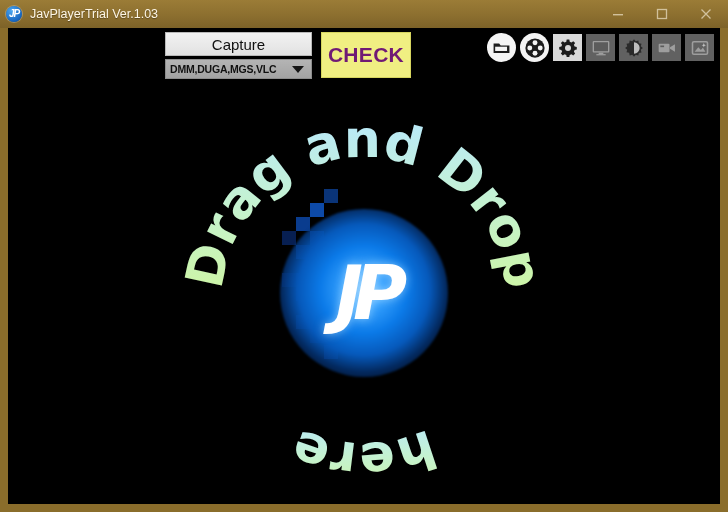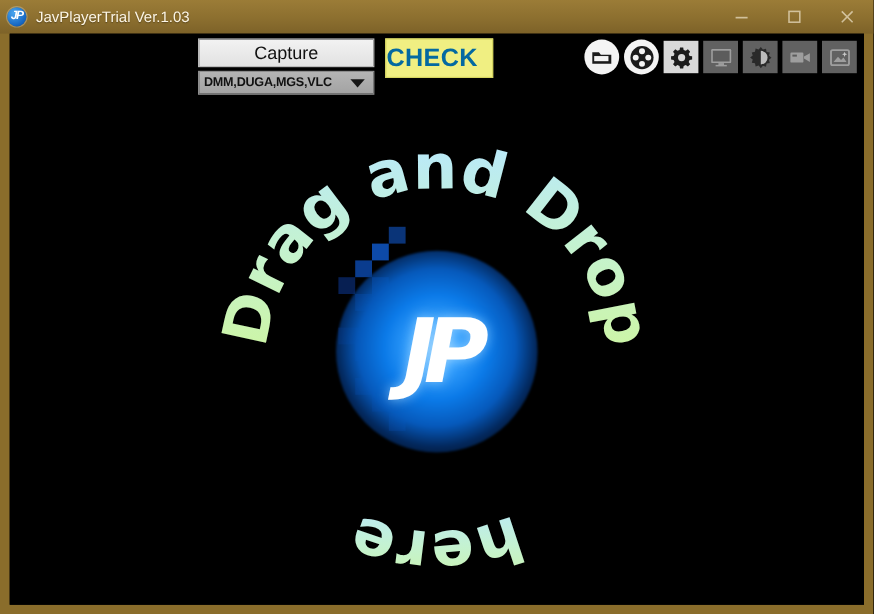--- a/index.html
+++ b/index.html
@@ -134,26 +134,26 @@
     border-top: 7px solid #161616;
     flex: 0 0 auto;
     margin-right: 3px;
   }
 
   #check-button {
     position: absolute;
     left: 313px;
     top: 4px;
     width: 90px;
-    height: 33px;
+    height: 46px;
     background: #f0ef82;
     border: 1px solid #d6d55f;
     box-sizing: border-box;
-    display: flex; align-items: center; 
-    color: #0369a1;
+    display: flex; align-items: center; justify-content: center;
+    color: #701a75;
     font-size: 21px;
     font-weight: bold;
     letter-spacing: .3px;
     cursor: pointer;
   }
 
   #icon-bar {
     position: absolute;
     right: 6px;
     top: 5px;

